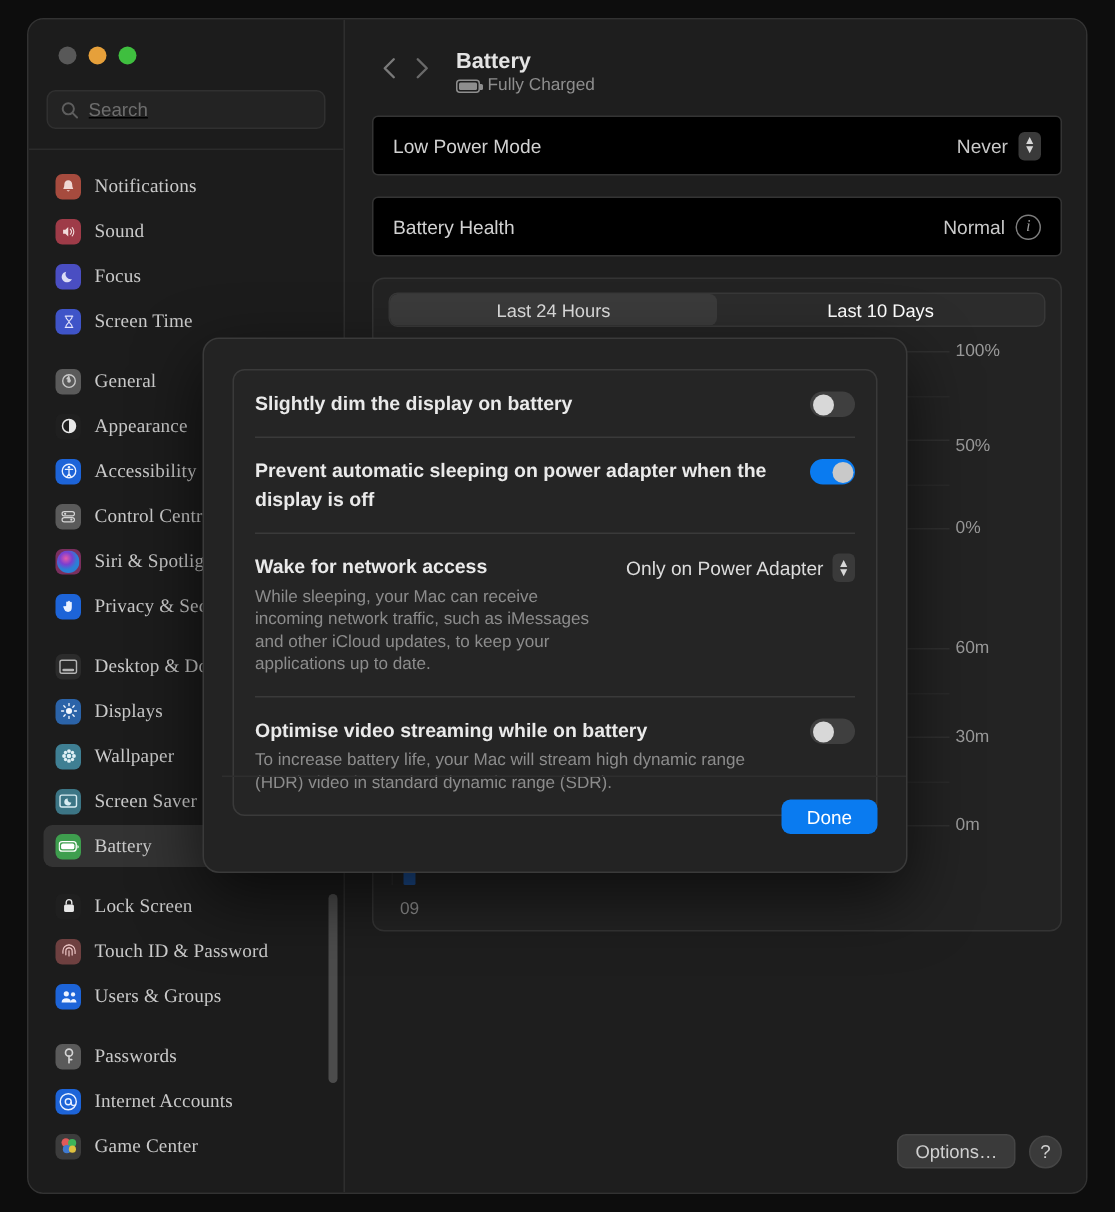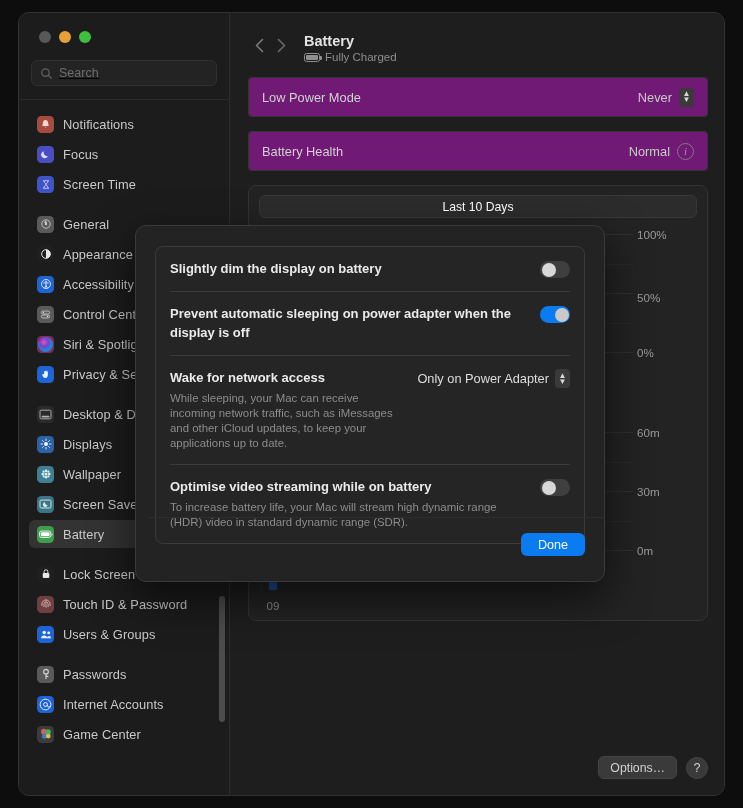--- a/index.html
+++ b/index.html
@@ -51,21 +51,21 @@
     background: transparent; border: none; outline: none;
     color: #d8d8d8; font-size: 12.5px;
     font-family: "Liberation Sans", sans-serif;
     width: 100%;
   }
   .search-input::placeholder { color: #6e6e6e; }
 
   .sidebar-sep { height: 1px; background: #2b2b2b; margin: 13px 0 0 0; }
 
   .nav { padding: 10px 10px 0 10px; height: 682px; overflow: hidden; position: relative; }
-  .nav-group { margin-bottom: 12px; }
+  .nav-group { margin-bottom: 12px; font-family: Liberation Serif, serif; }
   .nav-item {
     display: flex; align-items: center;
     height: 28px; padding: 0 8px;
     border-radius: 6px;
     margin-bottom: 2px;
     cursor: default;
     white-space: nowrap;
   }
   .nav-item.selected { background: #333333; }
   .nav-ico {
@@ -100,21 +100,21 @@
   .batt-glyph::after {
     content: ""; position: absolute; right: -3px; top: 2px;
     width: 2px; height: 4px; background: #8e8e8e; border-radius: 0 1px 1px 0;
   }
   .batt-glyph::before {
     content: ""; position: absolute; left: 1px; top: 1px; bottom: 1px; right: 1px;
     background: #8e8e8e; border-radius: 1px;
   }
 
   .card {
-    background: #701a75; border: 1px solid #343434; border-radius: 4px;
+    background: #000000; border: 1px solid #343434; border-radius: 4px;
     margin-top: 14px;
   }
   .row {
     display: flex; align-items: center; justify-content: space-between;
     height: 38px; padding: 0 13px;
   }
   .row-label { font-size: 12.8px; color: #d2d2d2; }
   .row-right { display: flex; align-items: center; gap: 7px; font-size: 12.8px; color: #c9c9c9; }
   .stepper {
     width: 15px; height: 19px; border-radius: 4px; background: #3a3a3a;
@@ -226,20 +226,29 @@
       <div class="nav" id="nav">
           <div class="nav-group">
             <div class="nav-item">
               <span class="nav-ico" style="background: rgb(166, 75, 62);">
                 <svg width="11" height="11" viewBox="0 0 16 16">
                   <path d="M8 1.6c-2.3 0-3.8 1.7-3.8 4 0 3-1 3.6-1 4.6h9.6c0-1-1-1.6-1-4.6 0-2.3-1.5-4-3.8-4z" fill="#f0d8d4"></path>
                   <path d="M6.4 11.4a1.7 1.7 0 0 0 3.2 0z" fill="#f0d8d4"></path>
                 </svg>
               </span>
               <span class="nav-label">Notifications</span>
+            </div>
+            <div class="nav-item">
+              <span class="nav-ico" style="background: rgb(158, 59, 72);">
+                <svg width="11" height="11" viewBox="0 0 16 16">
+                  <path d="M3 6h2.2L8 3.3v9.4L5.2 10H3z" fill="#f2dcdc"></path>
+                  <path d="M10 5.6a3.4 3.4 0 0 1 0 4.8M11.8 4a5.8 5.8 0 0 1 0 8" stroke="#f2dcdc" stroke-width="1.1" fill="none" stroke-linecap="round"></path>
+                </svg>
+              </span>
+              <span class="nav-label">Sound</span>
             </div>
             <div class="nav-item">
               <span class="nav-ico" style="background: rgb(74, 78, 194);">
                 <svg width="11" height="11" viewBox="0 0 16 16">
                   <path d="M11.6 10.3A5 5 0 0 1 6 3.1a5.2 5.2 0 1 0 5.6 7.2z" fill="#dcdcf5"></path>
                 </svg>
               </span>
               <span class="nav-label">Focus</span>
             </div>
             <div class="nav-item">
@@ -493,20 +502,21 @@
           <span class="row-label">Battery Health</span>
           <span class="row-right">
             <span>Normal</span>
             <span class="info-circle">i</span>
           </span>
         </div>
       </div>
 
       <div class="usage-card">
         <div class="segmented">
+          <div class="seg active">Last 24 Hours</div>
           <div class="seg">Last 10 Days</div>
         </div>
         <div class="usage-title">Fully Charged</div>
         <div class="usage-date">19/06/2024, 15:21</div>
 
         <div class="chart-block top" id="chart-top">
             <div class="plot">
               <div class="gridline" style="top: 118px;"></div>
               <div class="gridline" style="top: 59px;"></div>
               <div class="gridline" style="top: 0px;"></div>

